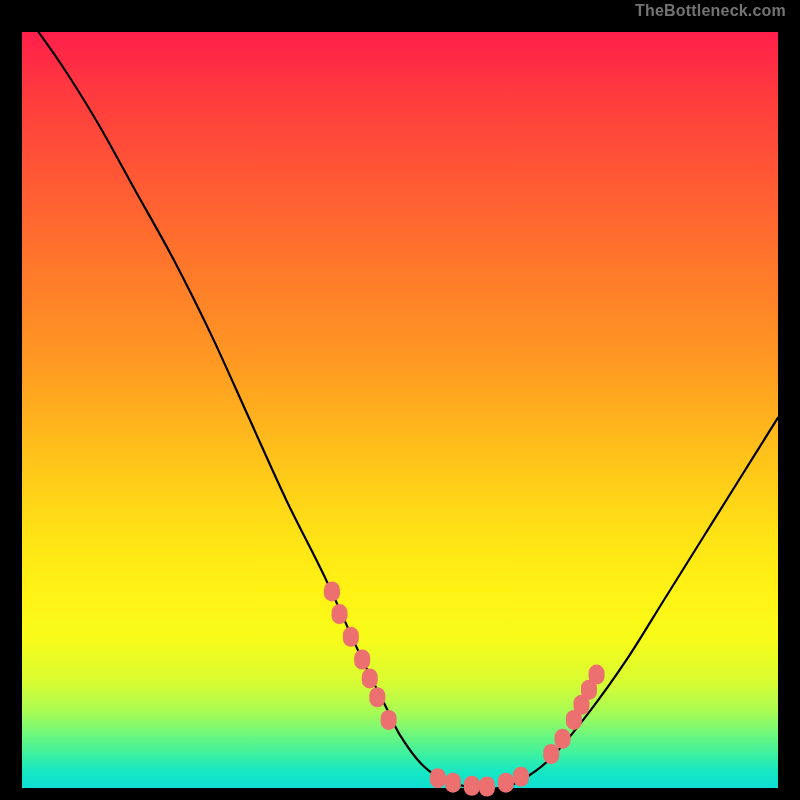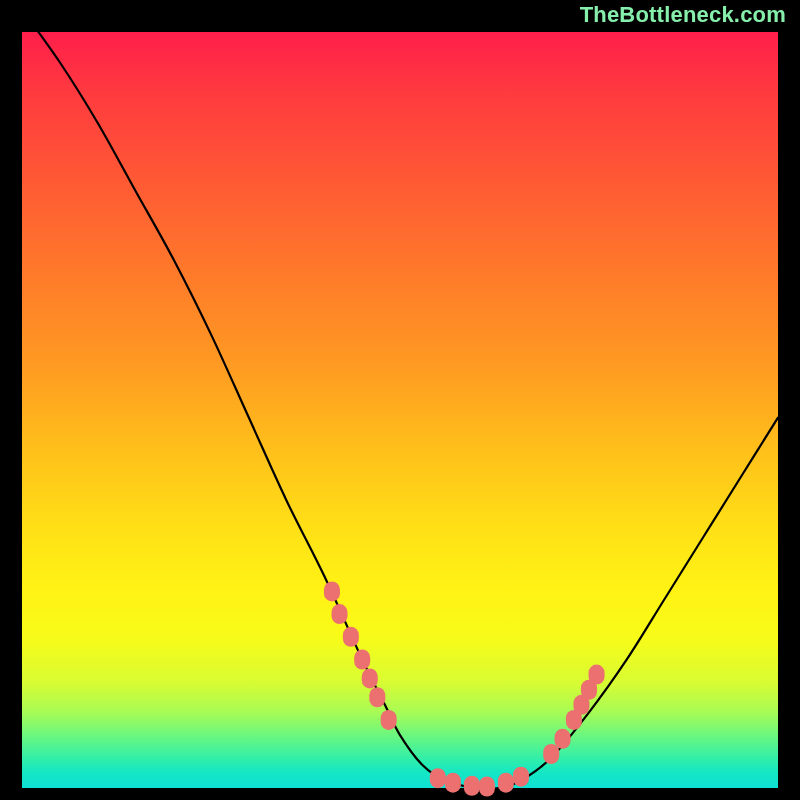--- a/index.html
+++ b/index.html
@@ -41,23 +41,23 @@
       #34efa7 96%,
       #14e6c5 98%,
       #0fe0d4 100%
     );
   }
   .watermark {
     position: absolute;
     top: 2px;
     right: 14px;
     font-family: Arial, Helvetica, sans-serif;
-    font-size: 22px;
+    font-size: 16px;
     font-weight: 600;
-    color: #86efac;
+    color: #737373;
     letter-spacing: 0.2px;
     user-select: none;
   }
   svg.curve {
     position: absolute;
     left: 0;
     top: 0;
     width: 756px;
     height: 756px;
     overflow: visible;

